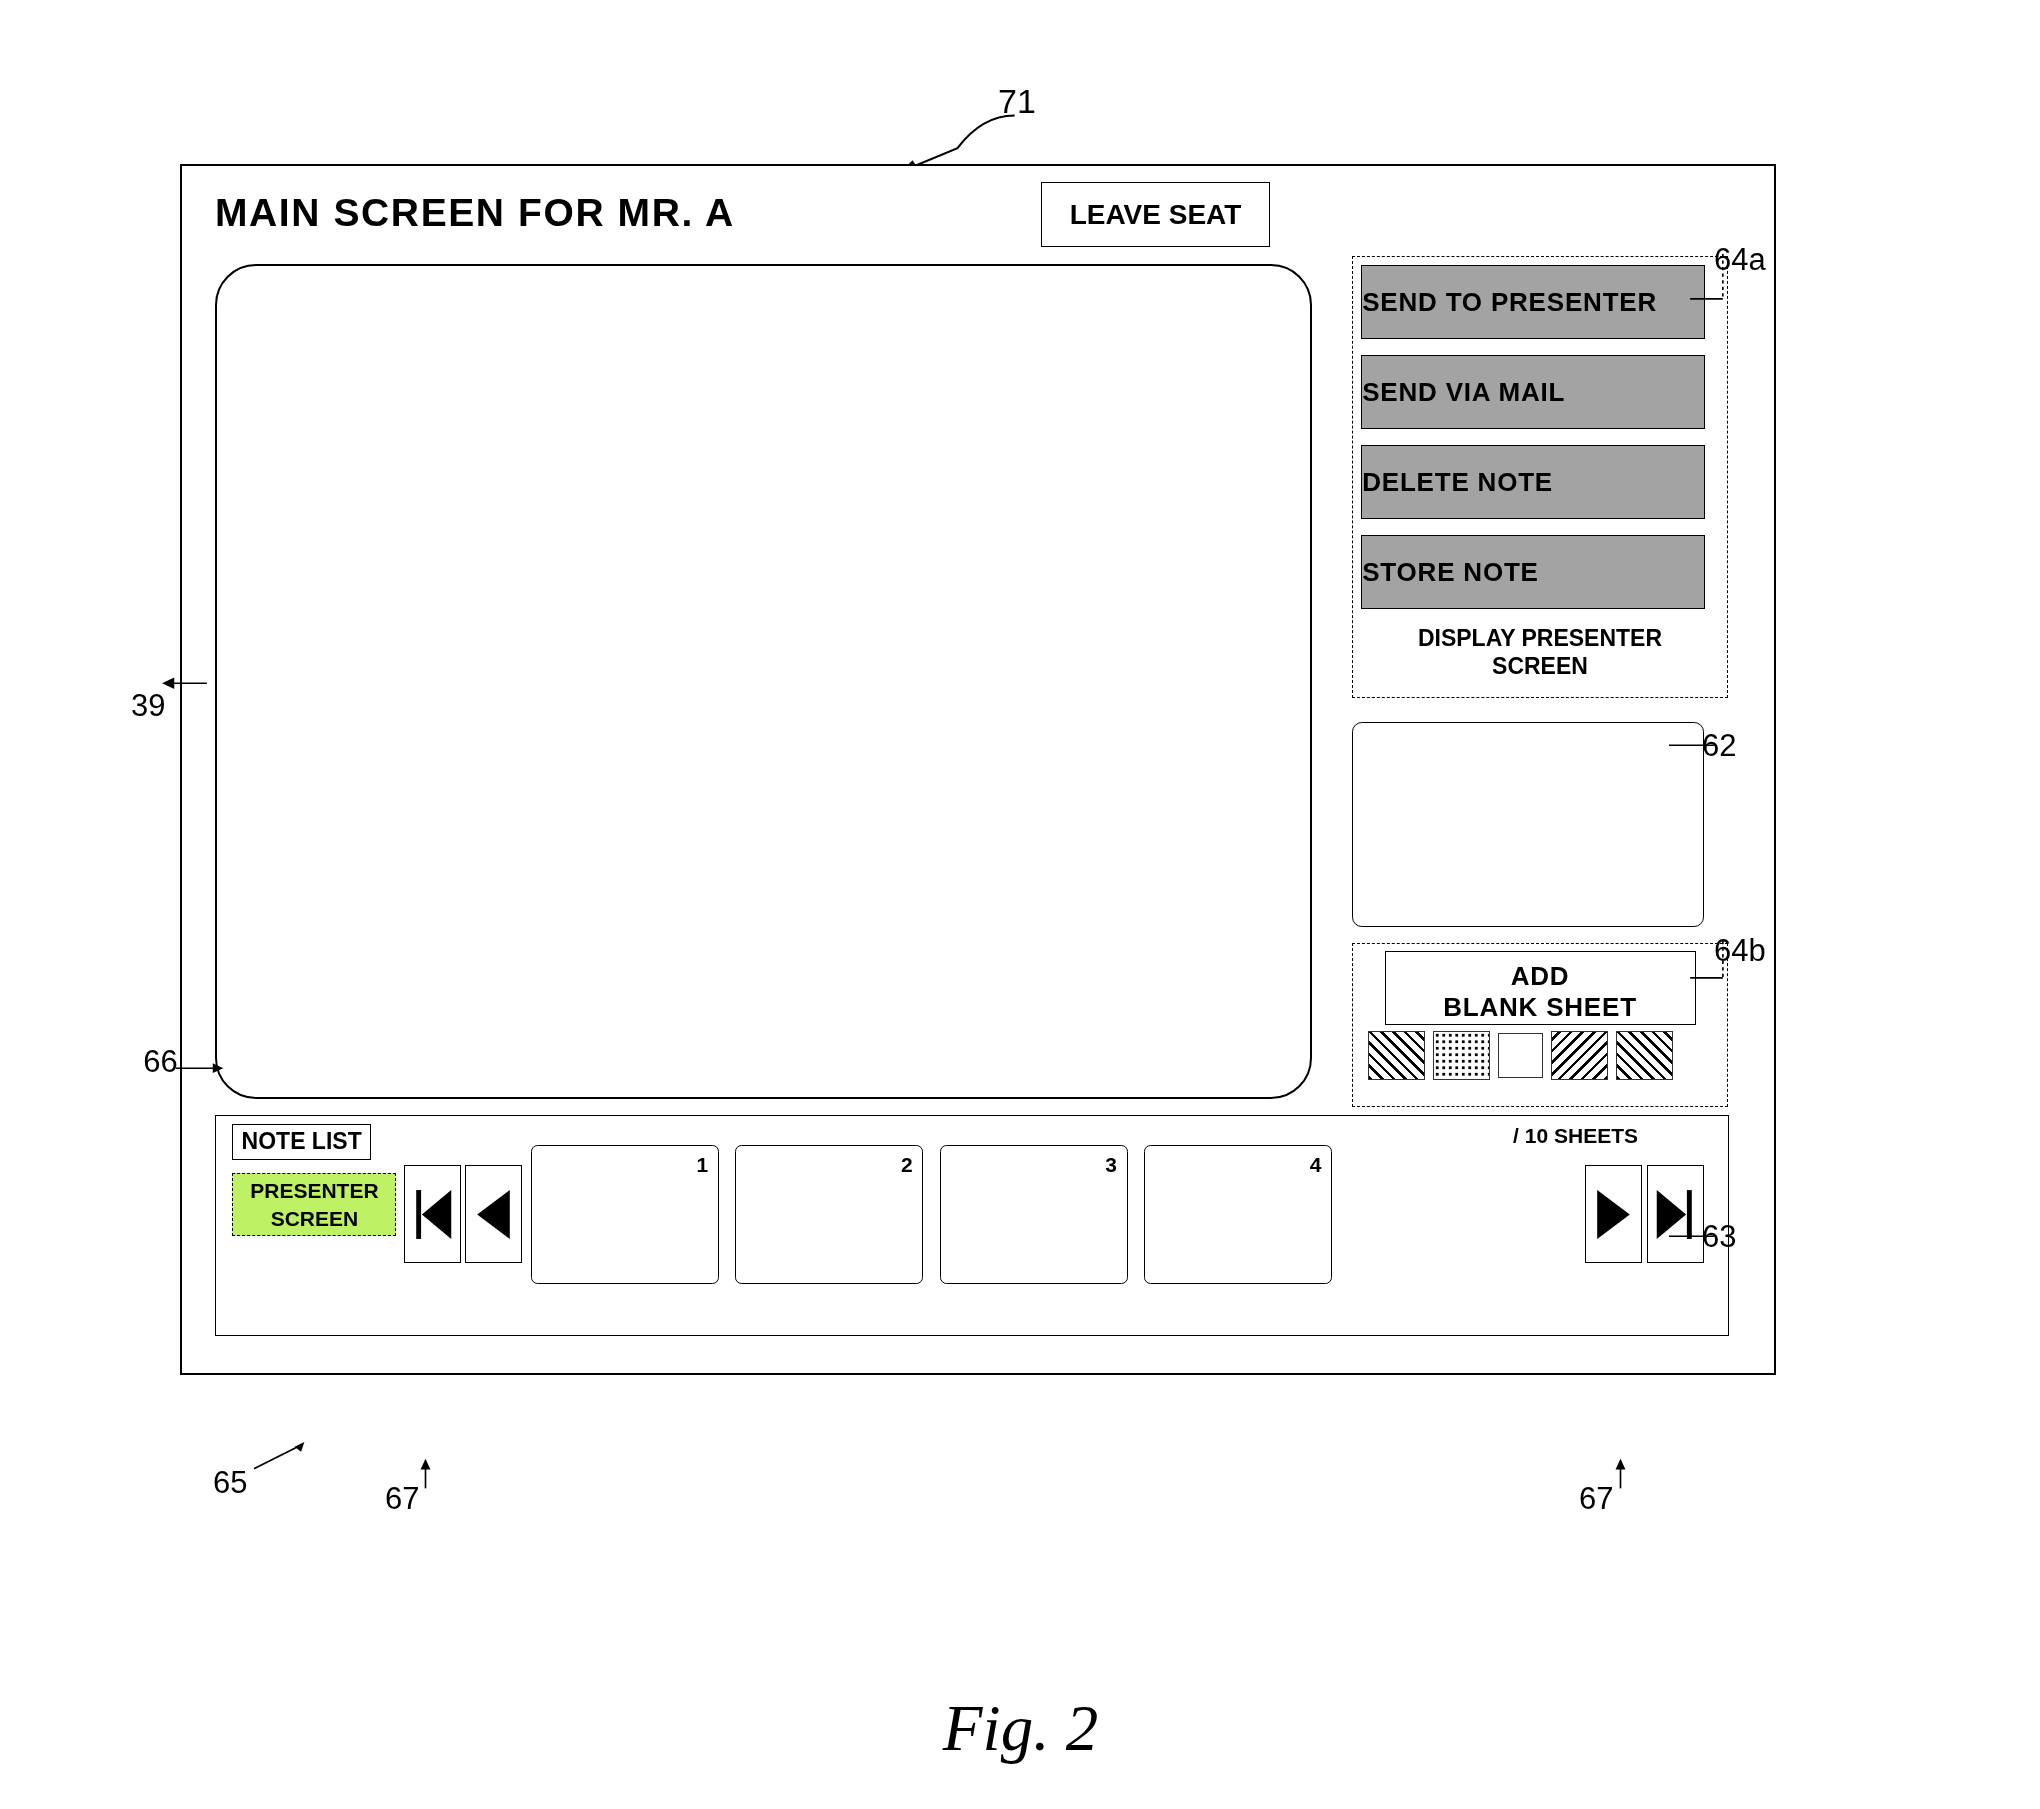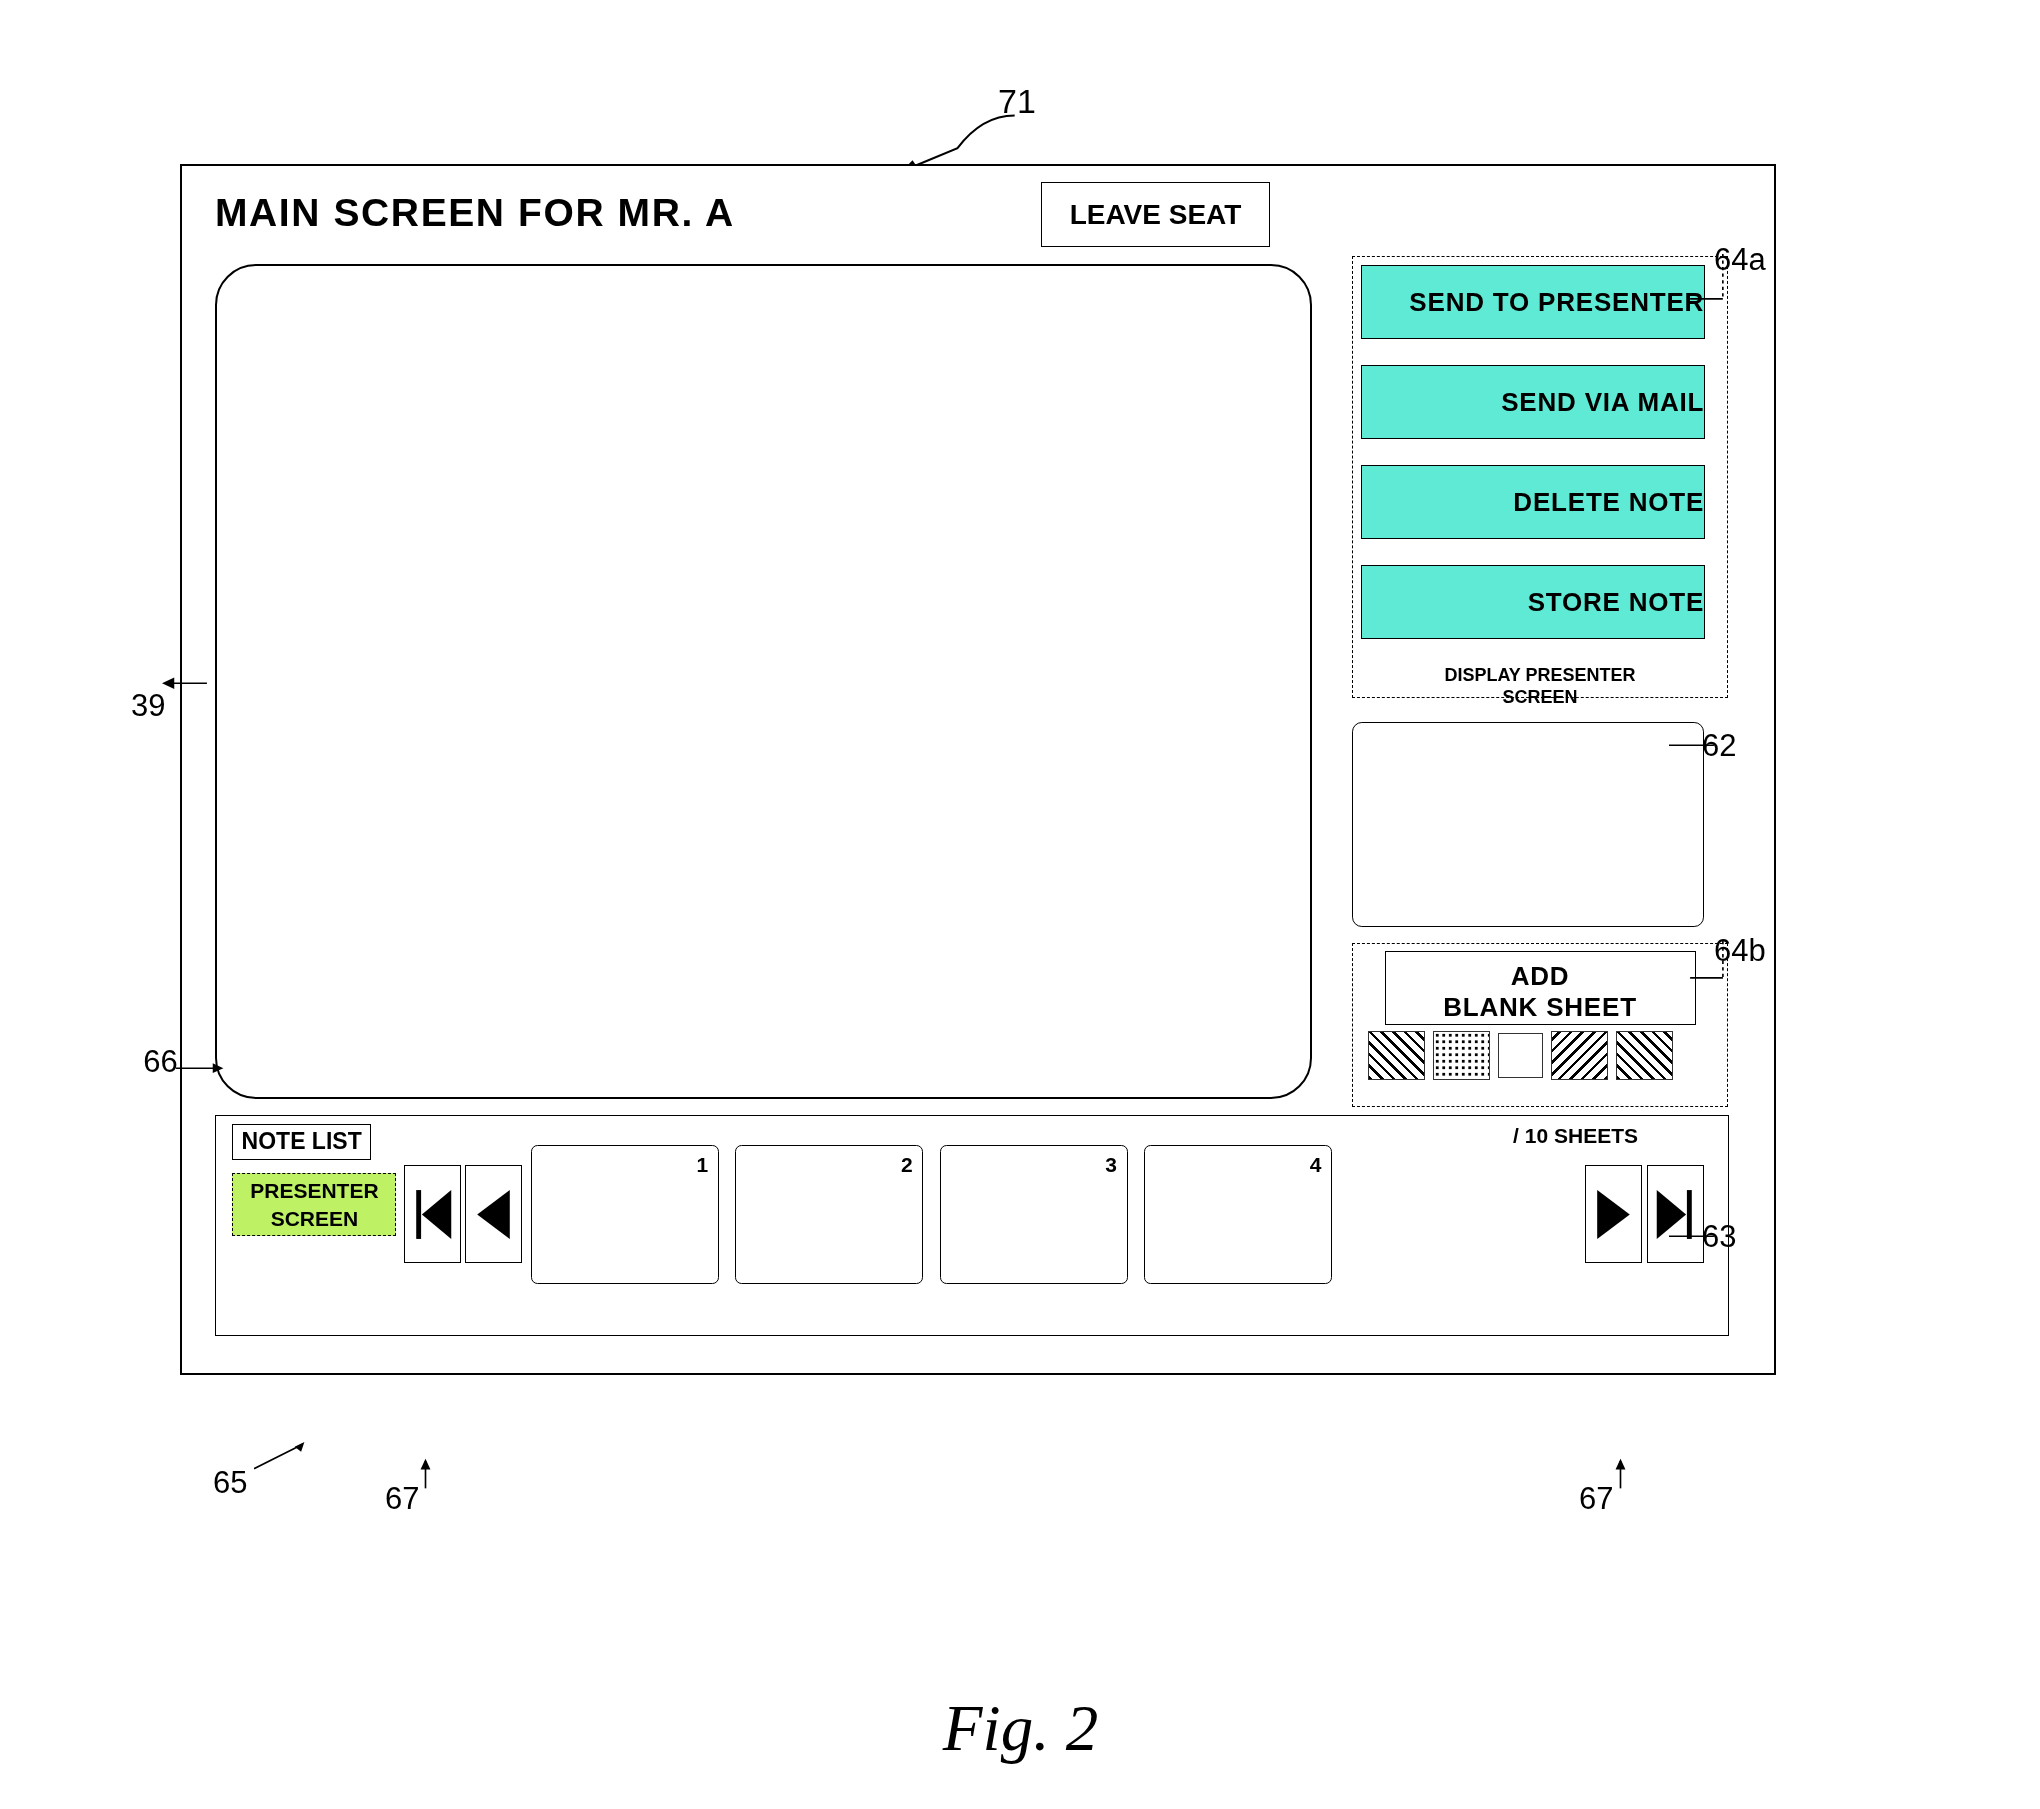--- a/index.html
+++ b/index.html
@@ -87,34 +87,34 @@
       width: 376px;
       height: 442px;
       border: 1.6px dashed #000;
       padding: 8.2px;
     }
 
     .action-btn {
       width: 344px;
       height: 74px;
       border: 1.6px solid #000;
-      background: #5eead4;
+      background: #a3a3a3;
       display: flex;
       align-items: center;
-      justify-content: flex-end;
+      justify-content: flex-start;
       font-size: 26px;
       font-weight: bold;
       cursor: pointer;
-      margin-bottom: 26px;
+      margin-bottom: 16px;
       letter-spacing: 0.8px;
     }
 
     
     .display-presenter-label {
-      font-size: 18px;
+      font-size: 23px;
       font-weight: bold;
       text-align: center;
       margin-top: 8.2px;
       margin-bottom: 6.5px;
       line-height: 1.2;
     }
 
     
     .presenter-preview {
       position: absolute;

